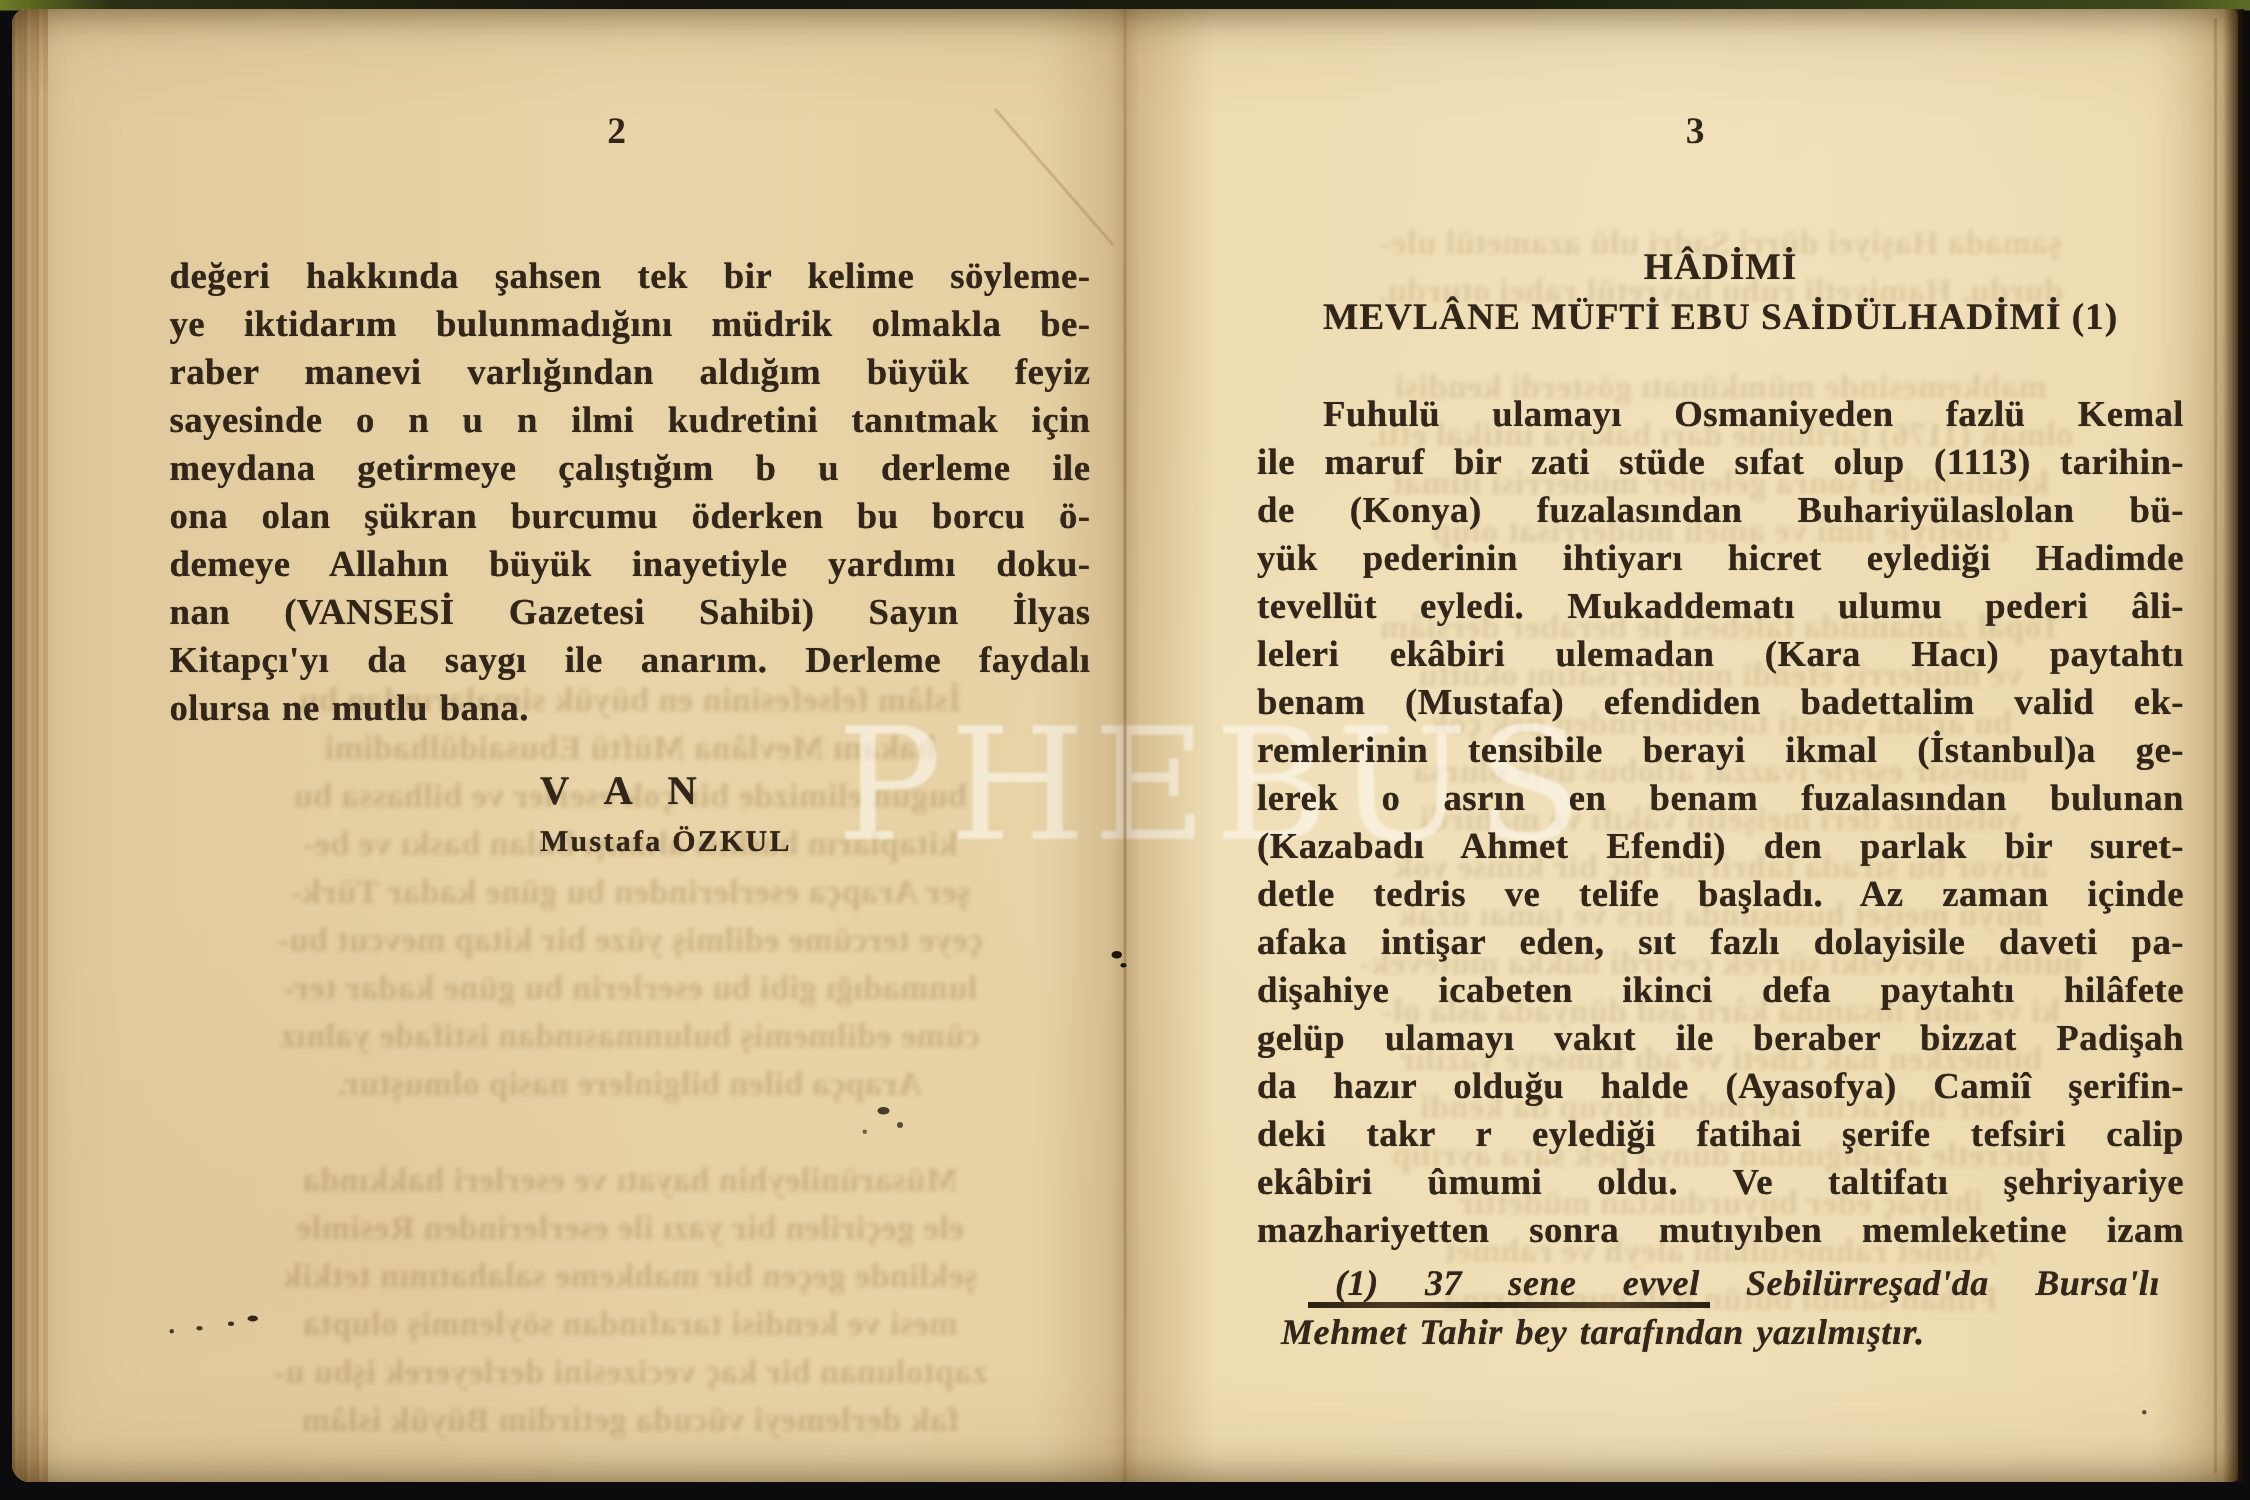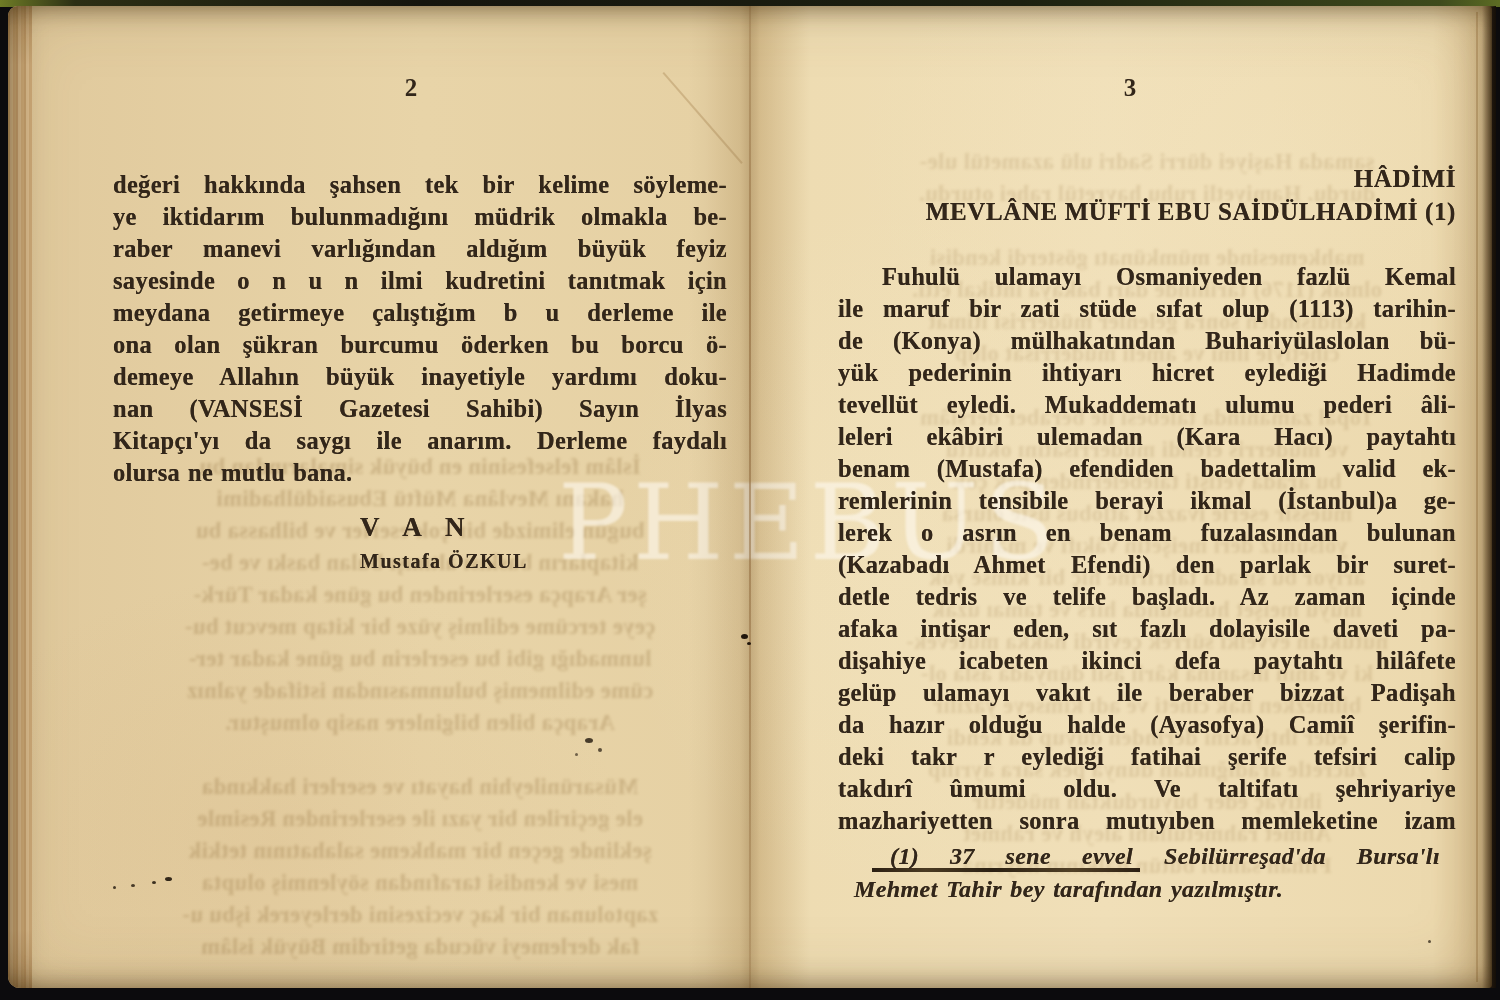--- a/index.html
+++ b/index.html
@@ -68,21 +68,21 @@
     height:32px;line-height:32px;font-size:24.5px;
     text-align:justify;text-align-last:justify;
     letter-spacing:.3px;word-spacing:1.5px;white-space:nowrap;overflow:visible;
     text-shadow:0 0 .5px rgba(50,35,20,.75);
   }
   .body-left{left:113px;top:169px;width:614px;}
   .body-left .line:last-child{text-align-last:left;}
   .body-right{left:838px;top:261px;width:618px;}
   .body-right .line:first-child{text-indent:44px;}
 
-  .heading{position:absolute;left:838px;top:162px;width:618px;text-align:right;z-index:4;}
+  .heading{position:absolute;left:838px;top:162px;width:618px;text-align:center;z-index:4;}
   .heading div{line-height:33px;font-size:25px;letter-spacing:.6px;text-shadow:0 0 .5px rgba(50,35,20,.75);}
 
   .signature{position:absolute;left:360px;top:512px;width:400px;text-align:left;z-index:4;}
   .sig-name{font-size:27px;letter-spacing:9px;text-shadow:0 0 .5px rgba(50,35,20,.75);}
   .sig-author{font-size:20px;letter-spacing:1.5px;margin-top:7px;text-shadow:0 0 .5px rgba(50,35,20,.75);}
 
   .footnote-rule{
     position:absolute;left:872px;top:868px;width:268px;height:4px;z-index:4;
     background:linear-gradient(90deg,#2c2013,#4a3a22 20%,#2c2013 45%,#514026 75%,#2c2013);
   }
@@ -184,35 +184,35 @@
       <div class="line">Filhan sahibi bütün halkının hayrına</div>
     </div>
   <div class="pagenum right ink">3</div>
   <div class="heading ink">
     <div>HÂDİMİ</div>
     <div>MEVLÂNE MÜFTİ EBU SAİDÜLHADİMİ (1)</div>
   </div>
   <div class="body-block body-right ink">
       <div class="line">Fuhulü ulamayı Osmaniyeden fazlü Kemal</div>
       <div class="line">ile maruf bir zati stüde sıfat olup (1113) tarihin-</div>
-      <div class="line">de (Konya) mülhakatından Buhariyülaslolan bü-</div>
+      <div class="line">de (Konya) fuzalasından Buhariyülaslolan bü-</div>
       <div class="line">yük pederinin ihtiyarı hicret eylediği Hadimde</div>
       <div class="line">tevellüt eyledi. Mukaddematı ulumu pederi âli-</div>
       <div class="line">leleri ekâbiri ulemadan (Kara Hacı) paytahtı</div>
       <div class="line">benam (Mustafa) efendiden badettalim valid ek-</div>
       <div class="line">remlerinin tensibile berayi ikmal (İstanbul)a ge-</div>
       <div class="line">lerek o asrın en benam fuzalasından bulunan</div>
       <div class="line">(Kazabadı Ahmet Efendi) den parlak bir suret-</div>
       <div class="line">detle tedris ve telife başladı. Az zaman içinde</div>
       <div class="line">afaka intişar eden, sıt fazlı dolayisile daveti pa-</div>
       <div class="line">dişahiye icabeten ikinci defa paytahtı hilâfete</div>
       <div class="line">gelüp ulamayı vakıt ile beraber bizzat Padişah</div>
       <div class="line">da hazır olduğu halde (Ayasofya) Camiî şerifin-</div>
       <div class="line">deki takr r eylediği fatihai şerife tefsiri calip</div>
-      <div class="line">takdırî ûmumi oldu. Ve taltifatı şehriyariye</div>
+      <div class="line">ekâbiri ûmumi oldu. Ve taltifatı şehriyariye</div>
       <div class="line">mazhariyetten sonra mutıyıben memleketine izam</div>
     </div>
   <div class="footnote-rule"></div>
   <div class="footnote ink">
       <div class="line">(1) 37 sene evvel Sebilürreşad'da Bursa'lı</div>
       <div class="line">Mehmet Tahir bey tarafından yazılmıştır.</div>
     </div>
 
   <div class="gutter-shade"></div>
   <div class="gutter-line"></div>

